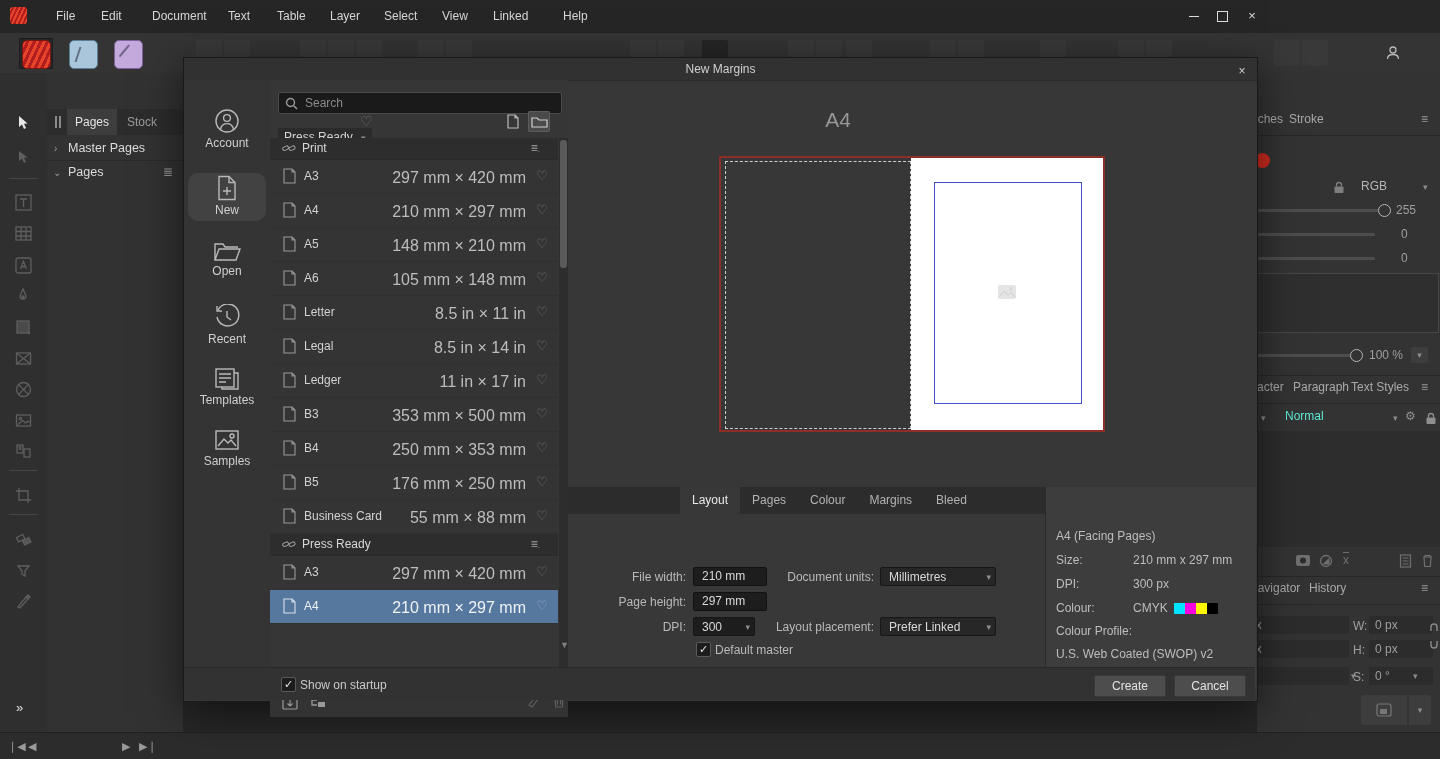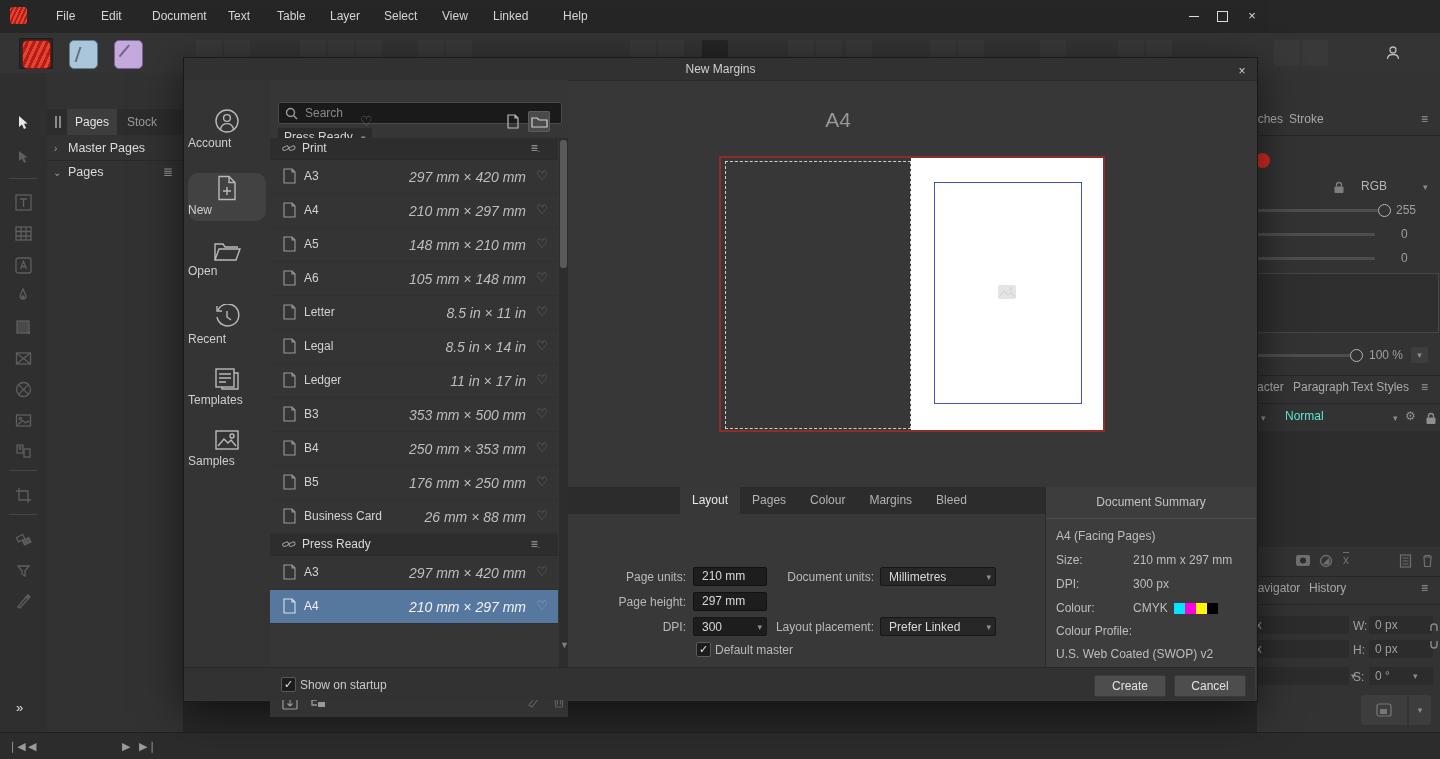--- a/index.html
+++ b/index.html
@@ -47,42 +47,42 @@
   .slider-thumb{position:absolute;width:11px;height:11px;border:1px solid #b5b5b5;border-radius:50%;background:#333;}
   .rp-val{position:absolute;color:#9f9f9f;}
   .rp-field{position:absolute;height:18px;background:#2c2c2c;border-radius:2px;color:#9f9f9f;line-height:18px;padding-left:6px;}
   
   #dialog{left:183px;top:57px;width:1073px;height:643px;background:#373737;border:1px solid #191919;box-shadow:0 10px 40px rgba(0,0,0,.55);}
   #dlg-title{position:absolute;left:0;top:0;width:100%;height:22px;background:#313131;border-bottom:1px solid #2a2a2a;}
   #dlg-title span{display:block;text-align:center;line-height:22px;color:#cfcfcf;font-size:12px;}
   #dlg-close{position:absolute;right:6px;top:2px;width:18px;height:18px;text-align:center;line-height:18px;color:#cfcfcf;font-size:14px;}
   
   #dlg-nav{position:absolute;left:0;top:22px;width:86px;height:620px;background:#343434;border-right:1px solid #2b2b2b;}
-  .nav-item{position:absolute;left:4px;width:78px;text-align:left;color:#cfcfcf;}
+  .nav-item{position:absolute;left:4px;width:78px;text-align:center;color:#cfcfcf;}
   .nav-item svg{stroke:#b9b9b9;fill:none;stroke-width:1.4;}
   .nav-item.sel{background:#424242;border-radius:10px;}
   .nav-label{display:block;margin-top:2px;font-size:12px;}
   
   #dlg-list{position:absolute;left:86px;top:22px;width:298px;height:620px;background:#363636;}
-  #searchbox{position:absolute;left:8px;top:22px;width:282px;height:20px;background:#1a1a1a;border:1px solid #4a4a4a;border-radius:2px;}
+  #searchbox{position:absolute;left:8px;top:12px;width:282px;height:20px;background:#1a1a1a;border:1px solid #4a4a4a;border-radius:2px;}
   #searchbox input{position:absolute;left:24px;top:1px;width:250px;height:16px;background:transparent;border:none;outline:none;color:#cfcfcf;font-family:"Liberation Sans",sans-serif;font-size:12px;}
   #searchbox input::placeholder{color:#8a8a8a;}
   #cat-dd{position:absolute;left:8px;top:48px;height:19px;padding:0 6px;background:#2b2b2b;border-radius:2px;color:#d5d5d5;line-height:19px;}
   .pg-toggle{position:absolute;top:31px;width:22px;height:21px;display:flex;align-items:center;justify-content:center;border-radius:2px;}
   .pg-toggle.sel{background:#4a4a4a;box-shadow:inset 0 0 0 1px #5c5c5c;}
   #preset-scroll{position:absolute;left:0;top:58px;width:288px;}
   .sec-head{height:21px;background:#2d2d2d;line-height:21px;color:#d8d8d8;position:relative;border-bottom:1px solid #2a2a2a;}
   .sec-head .link-ic{position:absolute;left:12px;top:4px;}
   .sec-head .name{position:absolute;left:32px;}
   .sec-head .ham{position:absolute;right:18px;top:0;color:#a5a5a5;}
   .preset-row{height:33px;position:relative;border-bottom:1px solid #303030;background:#343434;}
   .preset-row.sel{background:#56789f;}
   .preset-row .pic{position:absolute;left:13px;top:8px;}
   .preset-row .pname{position:absolute;left:34px;top:9px;color:#d2d2d2;}
-  .preset-row .psize{position:absolute;right:32px;top:9px;color:#bdbdbd;font-size:14px;font-style:italic;}
+  .preset-row .psize{position:absolute;right:32px;top:9px;color:#bdbdbd;font-size:16px;}
   .preset-row.sel .pname,.preset-row.sel .psize{color:#f0f2f5;}
   .heart{position:absolute;right:10px;top:8px;color:#6f6f6f;font-size:13px;}
   .preset-row.sel .heart{color:#8fa7c0;}
   #list-scrollbar{position:absolute;left:289px;top:58px;width:9px;height:572px;background:#2d2d2d;}
   #list-thumb{position:absolute;left:1px;top:2px;width:7px;height:128px;background:#5a5a5a;border-radius:3px;}
   #list-downarrow{position:absolute;left:290px;top:560px;color:#808080;font-size:9px;}
   #list-actions{position:absolute;left:0;top:606px;width:298px;height:30px;border-top:1px solid #2b2b2b;background:#333;}
   .la-ic{position:absolute;top:5px;}
   
   #dlg-content{position:absolute;left:384px;top:22px;width:687px;height:620px;}
@@ -590,21 +590,21 @@
             </svg>
           <span class="pname">B5</span>
             <span class="psize">176 mm × 250 mm</span>
             <span class="heart">♡</span>
         </div>
         <div class="preset-row">
           <svg class="pic" width="13" height="16" viewBox="0 0 13 16">
               <path d="M1 1 h8 l3 3 v11 H1 Z M9 1 v3 h3" stroke="#9a9a9a" fill="none" stroke-width="1.1"></path>
             </svg>
           <span class="pname">Business Card</span>
-            <span class="psize">26 mm × 88 mm</span>
+            <span class="psize">55 mm × 88 mm</span>
             <span class="heart">♡</span>
         </div>
 
         <div class="sec-head">
           <svg class="link-ic" width="14" height="12" viewBox="0 0 14 12">
               <rect x="0.5" y="4.5" width="6" height="3.5" rx="1.7" transform="rotate(-25 3.5 6)" stroke="#9a9a9a" fill="none"></rect>
               <rect x="7" y="4.5" width="6" height="3.5" rx="1.7" transform="rotate(-25 10 6)" stroke="#9a9a9a" fill="none"></rect>
             </svg>
           <span class="name">Press Ready</span>
           <span class="ham">≡<span style="font-size:8px">.</span></span>
@@ -667,46 +667,45 @@
 
       <div id="dlg-tabs">
         <span class="dlg-tab sel">Layout</span>
         <span class="dlg-tab">Pages</span>
         <span class="dlg-tab">Colour</span>
         <span class="dlg-tab">Margins</span>
         <span class="dlg-tab">Bleed</span>
       </div>
 
       <div id="dlg-form">
-        <span class="f-label" style="left:18px;top:56px;width:100px">Page units:</span>
+        <span class="f-label" style="left:18px;top:56px;width:100px">File width:</span>
         <input class="f-input" style="left: 125px; top: 53px; width: 74px;" value="210 mm">
         <span class="f-label" style="left:18px;top:81px;width:100px">Page height:</span>
         <input class="f-input" style="left: 125px; top: 78px; width: 74px;" value="297 mm">
         <span class="f-label" style="left:18px;top:106px;width:100px">DPI:</span>
-        <div class="f-select" style="left:125px;top:103px;width:74px;background:#1d1d1d">
+        <div class="f-select" style="left:125px;top:103px;width:62px;background:#1d1d1d">
           <span>300</span>
           <span class="f-chev">▾</span>
         </div>
         <span class="checkbox" style="left:128px;top:128px">✓</span>
         <span class="f-label" style="left:147px;top:129px;text-align:center">Default master</span>
 
         <span class="f-label" style="left:206px;top:56px;width:100px">Document units:</span>
         <div class="f-select" style="left:312px;top:53px;width:116px">
           <span>Millimetres</span>
           <span class="f-chev">▾</span>
         </div>
         <span class="f-label" style="left:206px;top:106px;width:100px">Layout placement:</span>
         <div class="f-select" style="left:312px;top:103px;width:116px">
           <span>Prefer Linked</span>
           <span class="f-chev">▾</span>
         </div>
       </div>
 
       <div id="dlg-summary">
-        <div id="sum-title">Document Summary</div>
         <span class="sum-label" style="top:42px">A4 (Facing Pages)</span>
         <span class="sum-label" style="top:66px">Size:</span>
         <span class="sum-val" style="top:66px">210 mm  x  297 mm</span>
         <span class="sum-label" style="top:90px">DPI:</span>
         <span class="sum-val" style="top:90px">300 px</span>
         <span class="sum-label" style="top:114px">Colour:</span>
         <span class="sum-val" style="top:114px"><span>CMYK</span>&nbsp;&nbsp;<span class="cmyk-sw" style="background:#00e4ff"></span><span class="cmyk-sw" style="background:#ff00e0"></span><span class="cmyk-sw" style="background:#fff600"></span><span class="cmyk-sw" style="background:#000"></span></span>
         <span class="sum-label" style="top:137px">Colour Profile:</span>
         <span class="sum-label" style="top:160px">U.S. Web Coated (SWOP) v2</span>
       </div>

